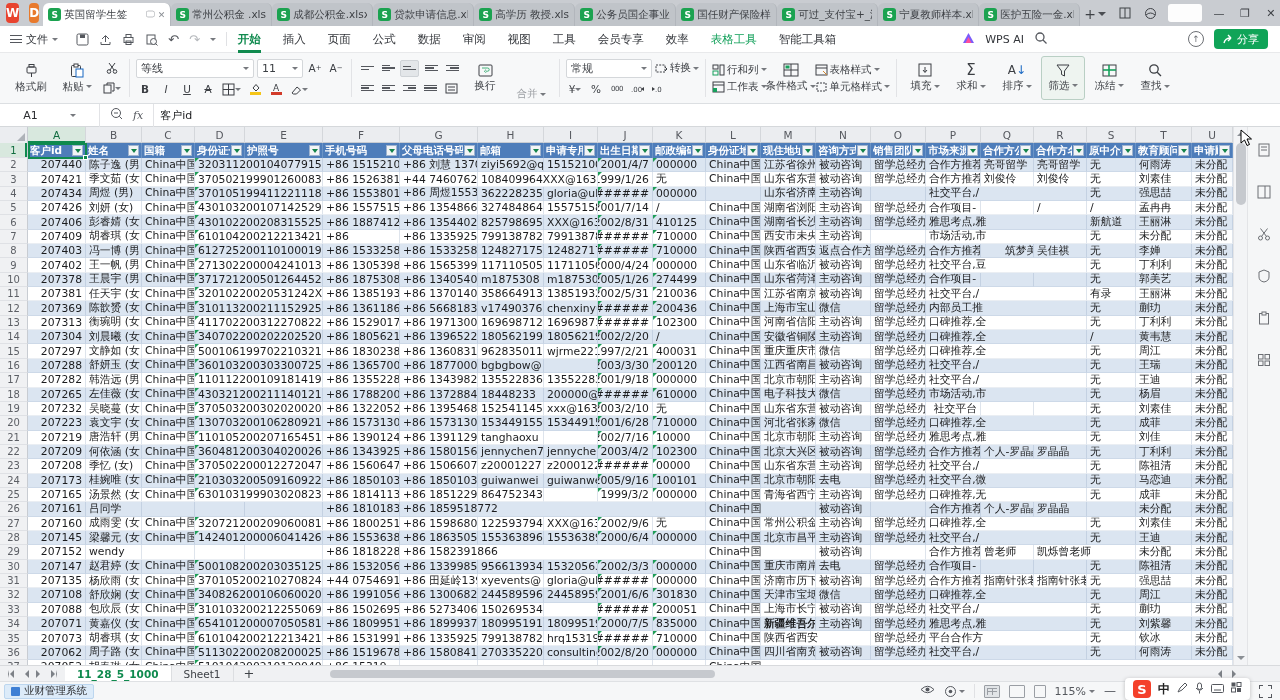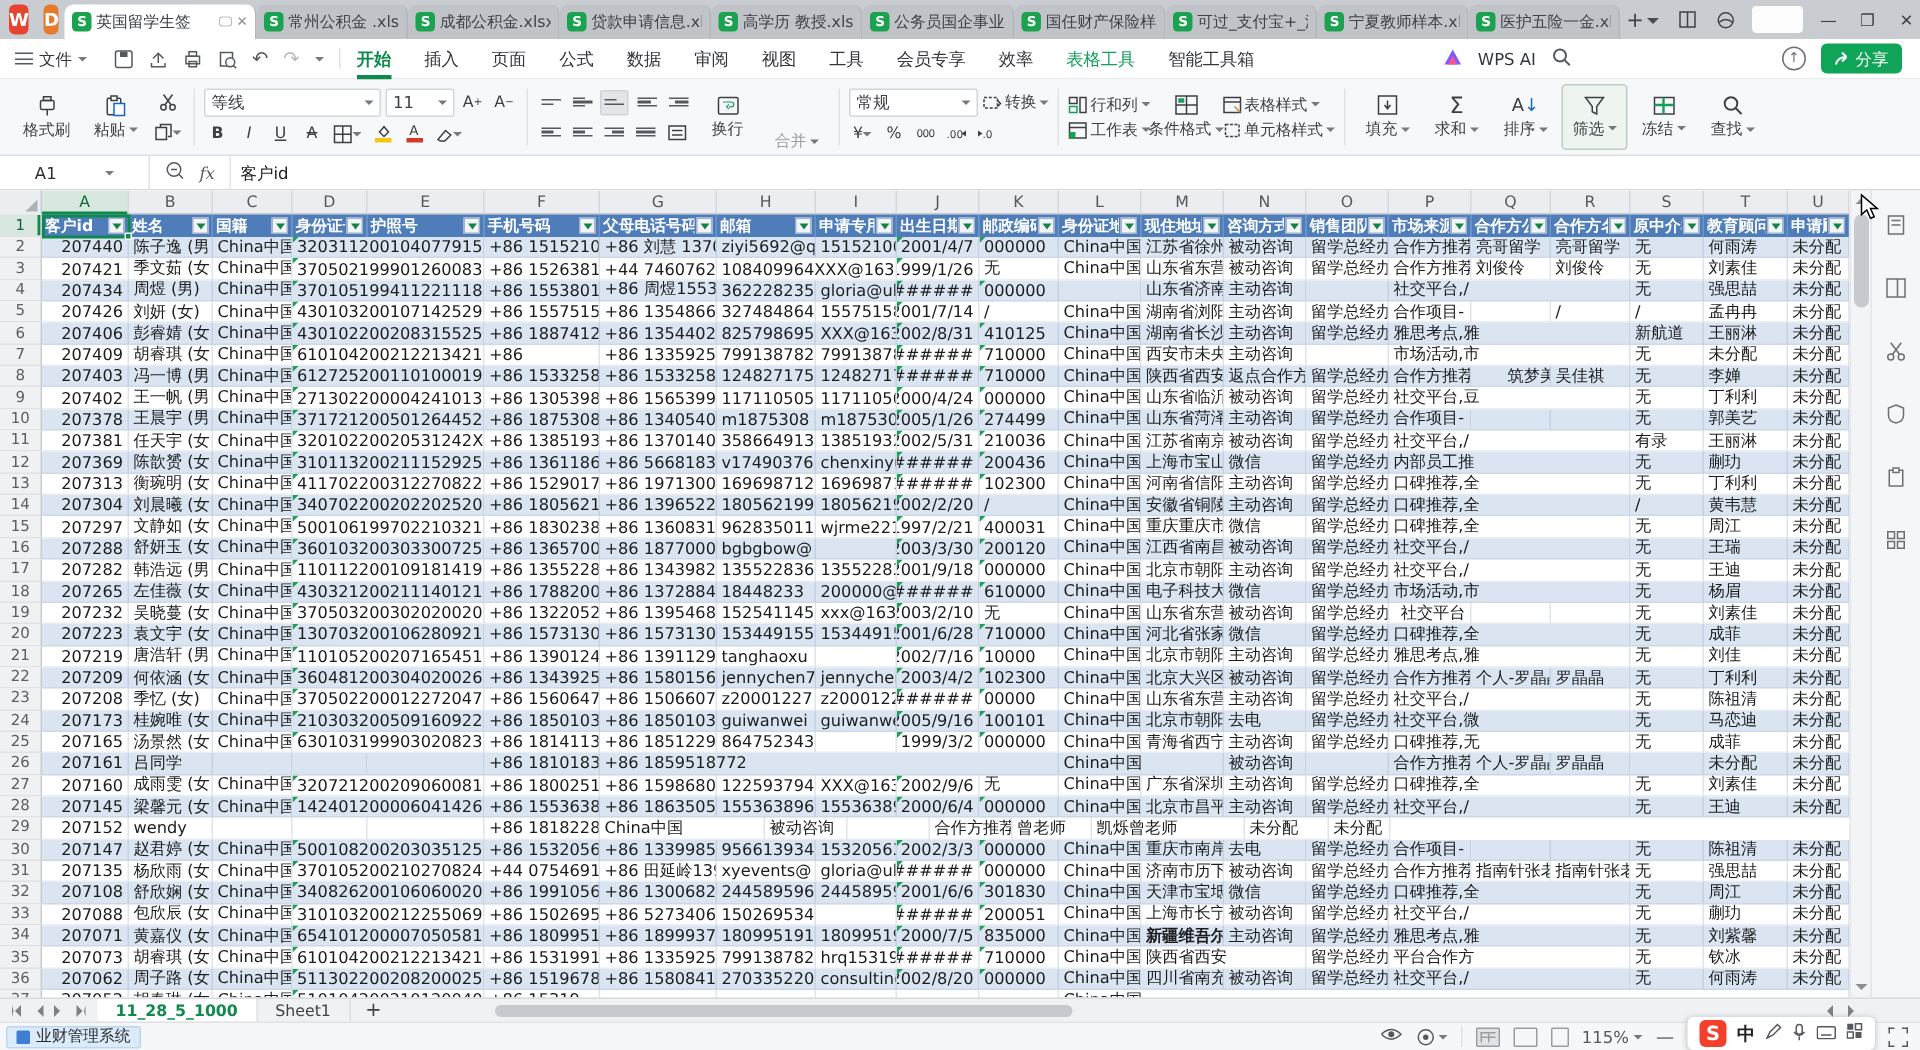--- a/index.html
+++ b/index.html
@@ -2379,21 +2379,21 @@
             <div class="gc"></div>
             <span>2002/9/6</span>
           </div>
           <div class="cell" style="width: 53px; flex: 0 0 53px;">
             <span>无</span>
           </div>
           <div class="cell" style="width: 55px; flex: 0 0 55px;">
             <span>China中国</span>
           </div>
           <div class="cell" style="width: 55px; flex: 0 0 55px;">
-            <span>广东省深圳</span>
+            <span>常州公积金</span>
           </div>
           <div class="cell" style="width: 55px; flex: 0 0 55px;">
             <span>主动咨询</span>
           </div>
           <div class="cell" style="width: 55px; flex: 0 0 55px;">
             <span>留学总经办</span>
           </div>
           <div class="cell" style="width: 161px; flex: 0 0 161px;">
             <span>口碑推荐,全</span>
           </div>
@@ -2479,20 +2479,23 @@
             <span></span>
           </div>
           <div class="cell" style="width: 50px; flex: 0 0 50px;">
             <span></span>
           </div>
           <div class="cell" style="width: 78px; flex: 0 0 78px;">
             <span></span>
           </div>
           <div class="cell" style="width: 77px; flex: 0 0 77px;">
             <span>+86 18182281</span>
+          </div>
+          <div class="cell" style="width: 306px; flex: 0 0 306px;">
+            <span>+86 1582391866</span>
           </div>
           <div class="cell" style="width: 110px; flex: 0 0 110px;">
             <span>China中国</span>
           </div>
           <div class="cell" style="width: 55px; flex: 0 0 55px;">
             <span>被动咨询</span>
           </div>
           <div class="cell" style="width: 55px; flex: 0 0 55px;">
             <span></span>
           </div>

